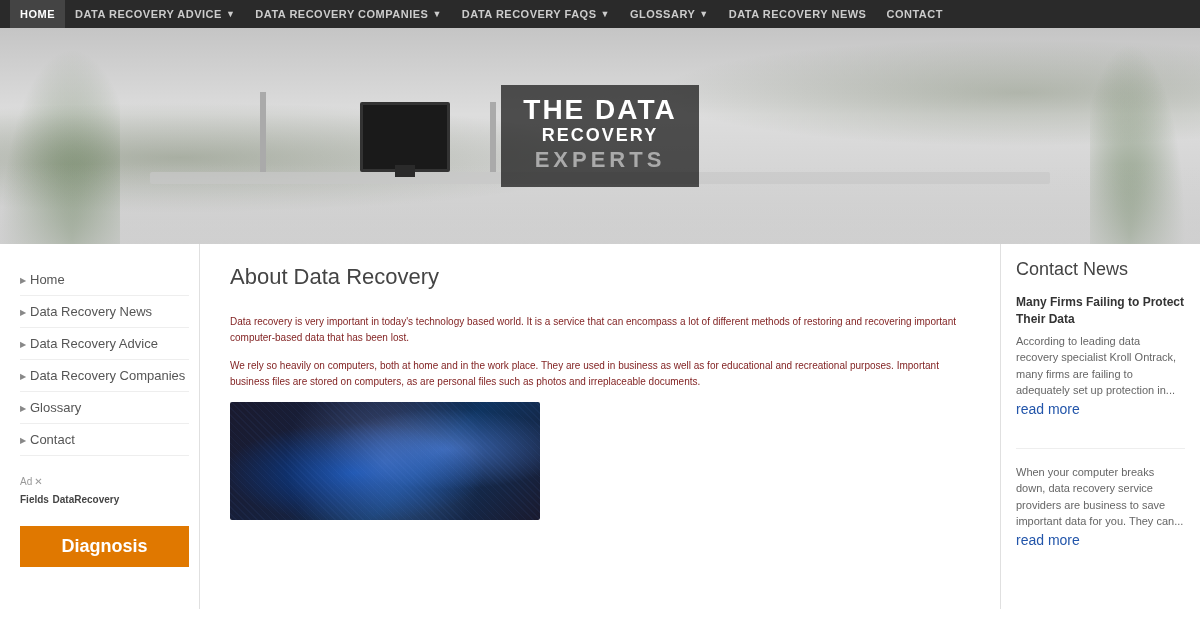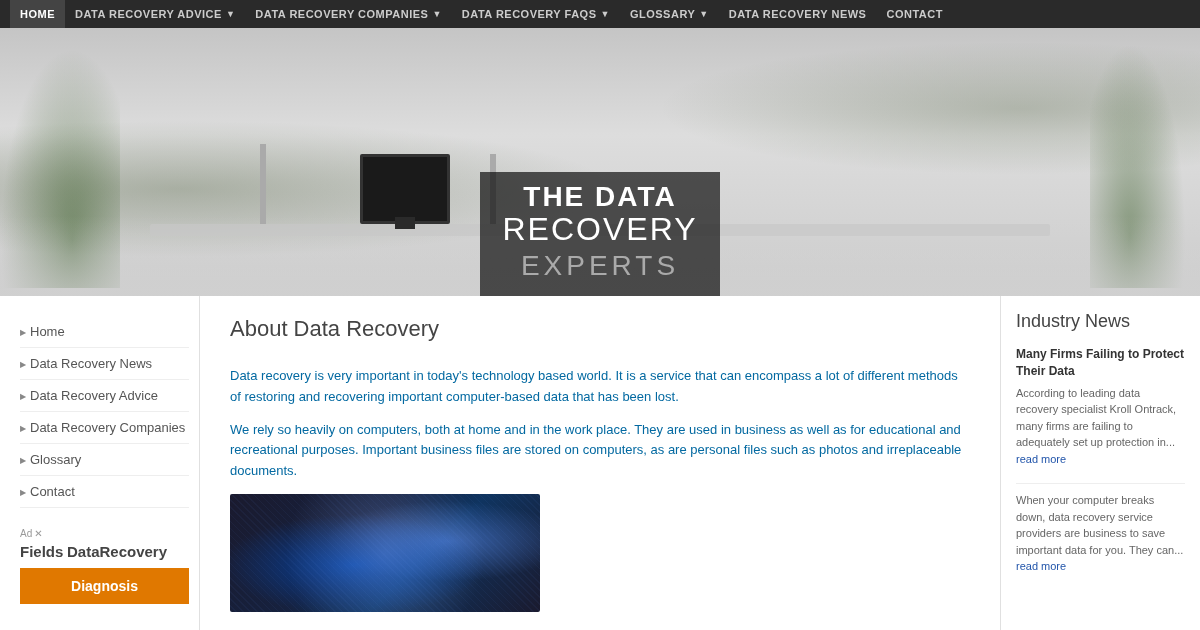--- a/index.html
+++ b/index.html
@@ -24,26 +24,26 @@
       align-items: center;
       letter-spacing: 0.5px;
       text-transform: uppercase;
     }
     nav a.active { background: #444; color: #fff; }
     .nav-arrow { font-size: 9px; margin-left: 4px; }
 
     
     .hero {
       width: 100%;
-      height: 268px;
+      height: 216px;
       background: linear-gradient(135deg, #b0b0b0 0%, #d8d8d8 30%, #e8e8e8 50%, #c8c8c8 70%, #b0b0b0 100%);
       position: relative;
       overflow: hidden;
       display: flex;
-      align-items: flex-end;
+      align-items: center;
       justify-content: center;
     }
     .hero-bg {
       position: absolute;
       inset: 0;
       background:
         radial-gradient(ellipse at 15% 60%, rgba(60,80,40,0.3) 0%, transparent 30%),
         radial-gradient(ellipse at 85% 30%, rgba(60,80,40,0.25) 0%, transparent 25%),
         linear-gradient(180deg, #c5c5c5 0%, #ddd 40%, #ccc 100%);
     }
@@ -60,31 +60,31 @@
     .hero-overlay-box .line1 {
       font-size: 28px;
       font-weight: 900;
       color: #fff;
       letter-spacing: 2px;
       text-transform: uppercase;
       display: block;
       line-height: 1.1;
     }
     .hero-overlay-box .line2 {
-      font-size: 32px;
-      font-weight: 400;
+      font-size: 18px;
+      font-weight: 700;
       color: #fff;
       letter-spacing: 2px;
       text-transform: uppercase;
       display: block;
       line-height: 1.1;
     }
     .hero-overlay-box .line3 {
-      font-size: 28px;
-      font-weight: 400;
+      font-size: 22px;
+      font-weight: 700;
       color: #aaa;
       letter-spacing: 4px;
       text-transform: uppercase;
       display: block;
       line-height: 1.3;
     }
 
     
     .main-container {
       display: flex;
@@ -138,49 +138,49 @@
       color: #999;
       cursor: pointer;
     }
     .ad-brand {
       color: #e07000;
       font-size: 13px;
       font-weight: bold;
     }
     .ad-brand span {
       color: #444;
-      font-size: 15px;
+      font-size: 10px;
     }
     .ad-diagnosis-btn {
       background: #e07800;
       color: #fff;
-      font-size: 14px;
+      font-size: 18px;
       font-weight: bold;
       padding: 10px 18px;
       display: inline-block;
-      margin-top: 8px;
+      margin-top: 20px;
       width: 100%;
       text-align: center;
     }
 
     
     .content {
       flex: 1;
       padding: 20px 30px;
       background: #fff;
     }
     .content h1 {
       font-size: 22px;
       font-weight: normal;
       color: #444;
       margin-bottom: 24px;
     }
     .content p {
-      font-size: 13px;
-      color: #0369a1;
+      font-size: 10px;
+      color: #7f1d1d;
       line-height: 1.6;
       margin-bottom: 12px;
     }
     .content-image {
       width: 310px;
       height: 118px;
       background: 
         radial-gradient(ellipse at 40% 60%, rgba(0,80,200,0.7) 0%, transparent 50%),
         radial-gradient(ellipse at 70% 40%, rgba(100,150,255,0.5) 0%, transparent 40%),
         linear-gradient(135deg, #1a1a2e 0%, #16213e 40%, #0f3460 60%, #1a1a2e 100%);
@@ -205,41 +205,41 @@
       padding: 15px;
       border-left: 1px solid #e0e0e0;
     }
     .sidebar-right h2 {
       font-size: 18px;
       font-weight: normal;
       color: #444;
       margin-bottom: 14px;
     }
     .news-item {
-      margin-bottom: 8px;
+      margin-bottom: 15px;
       border-bottom: 1px solid #eee;
-      padding-bottom: 16px;
+      padding-bottom: 28px;
     }
     .news-item:last-child { border-bottom: none; }
     .news-item h3 {
       font-size: 12px;
       font-weight: bold;
       color: #333;
       margin-bottom: 5px;
       line-height: 1.4;
     }
     .news-item p {
       font-size: 11px;
       color: #666;
       line-height: 1.5;
     }
     .news-item a {
       color: #2255aa;
       text-decoration: none;
-      font-size: 11px;
+      font-size: 14px;
     }
 
     
     .hero-plant-left {
       position: absolute;
       left: 0; top: 20px;
       width: 120px; height: 240px;
       background: radial-gradient(ellipse at 60% 80%, rgba(40,80,20,0.5) 0%, transparent 70%);
     }
     .hero-plant-right {
@@ -349,21 +349,21 @@
   </div>
 
   <div class="content">
     <h1>About Data Recovery</h1>
     <p>Data recovery is very important in today's technology based world. It is a service that can encompass a lot of different methods of restoring and recovering important computer-based data that has been lost.</p>
     <p>We rely so heavily on computers, both at home and in the work place. They are used in business as well as for educational and recreational purposes. Important business files are stored on computers, as are personal files such as photos and irreplaceable documents.</p>
     <div class="content-image"></div>
   </div>
 
   <div class="sidebar-right">
-    <h2>Industry News</h2>
+    <h2>Contact News</h2>
 
     <div class="news-item">
       <h3>Many Firms Failing to Protect Their Data</h3>
       <p>
         <span>According to leading data recovery specialist Kroll Ontrack, many firms are failing to adequately set up protection in...</span>
         <a>read more</a>
       </p>
     </div>
 
     <div class="news-item">

